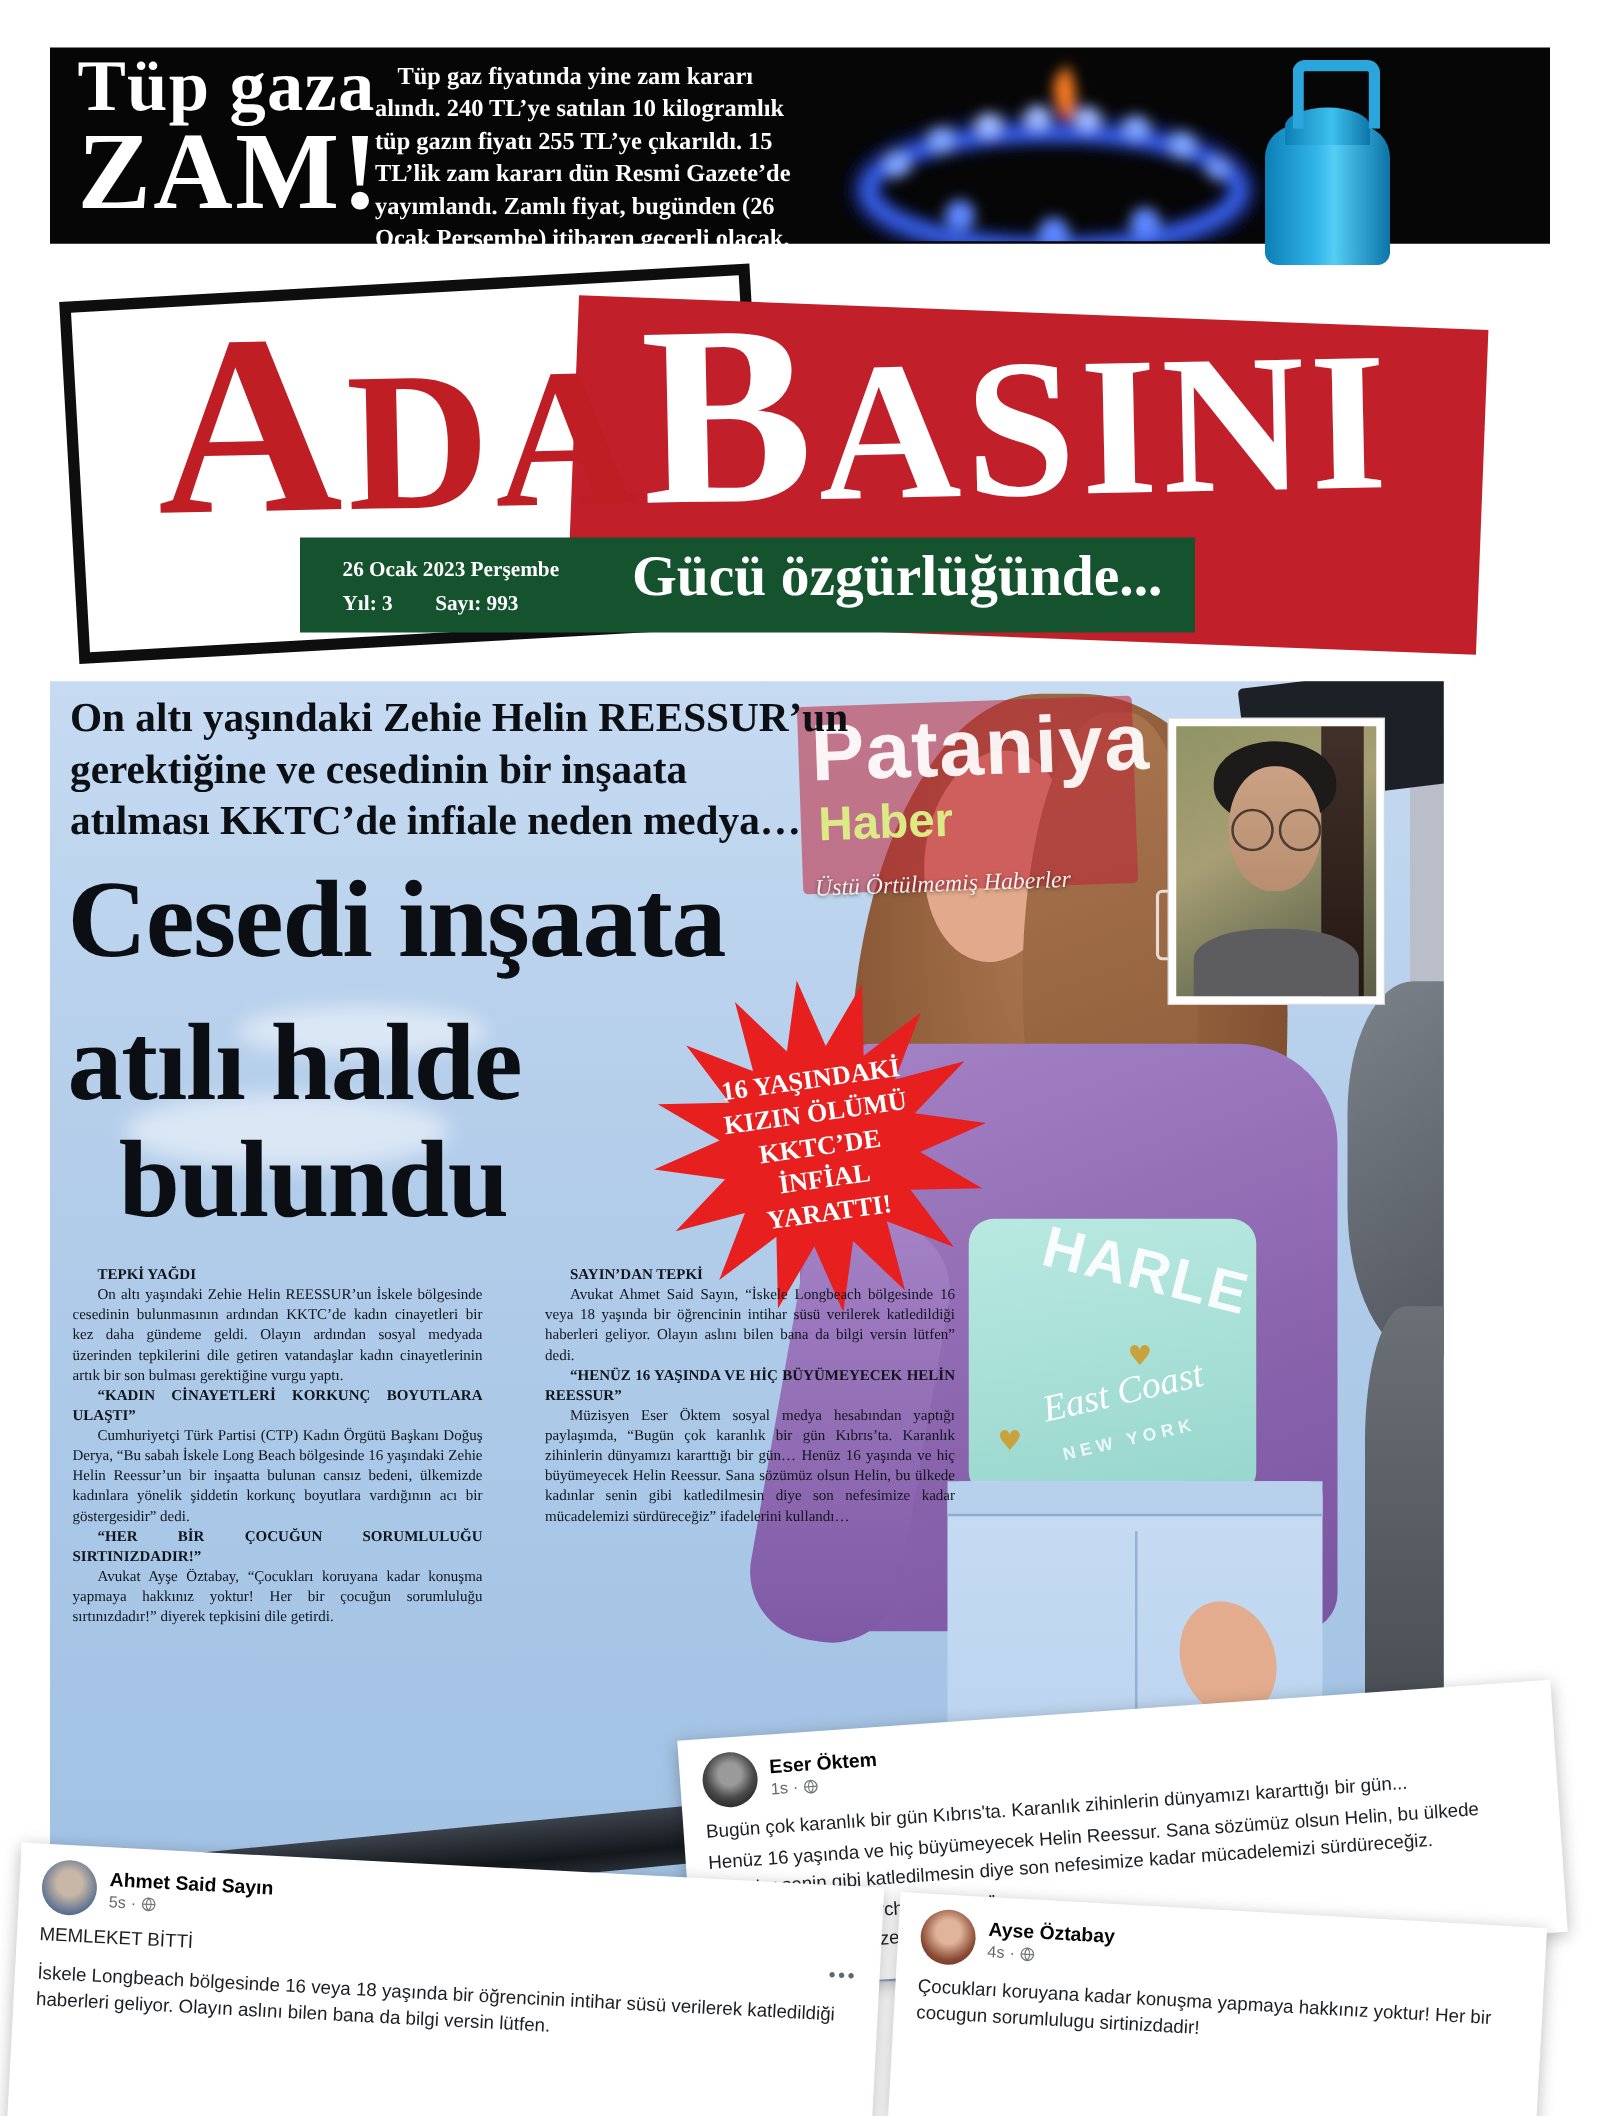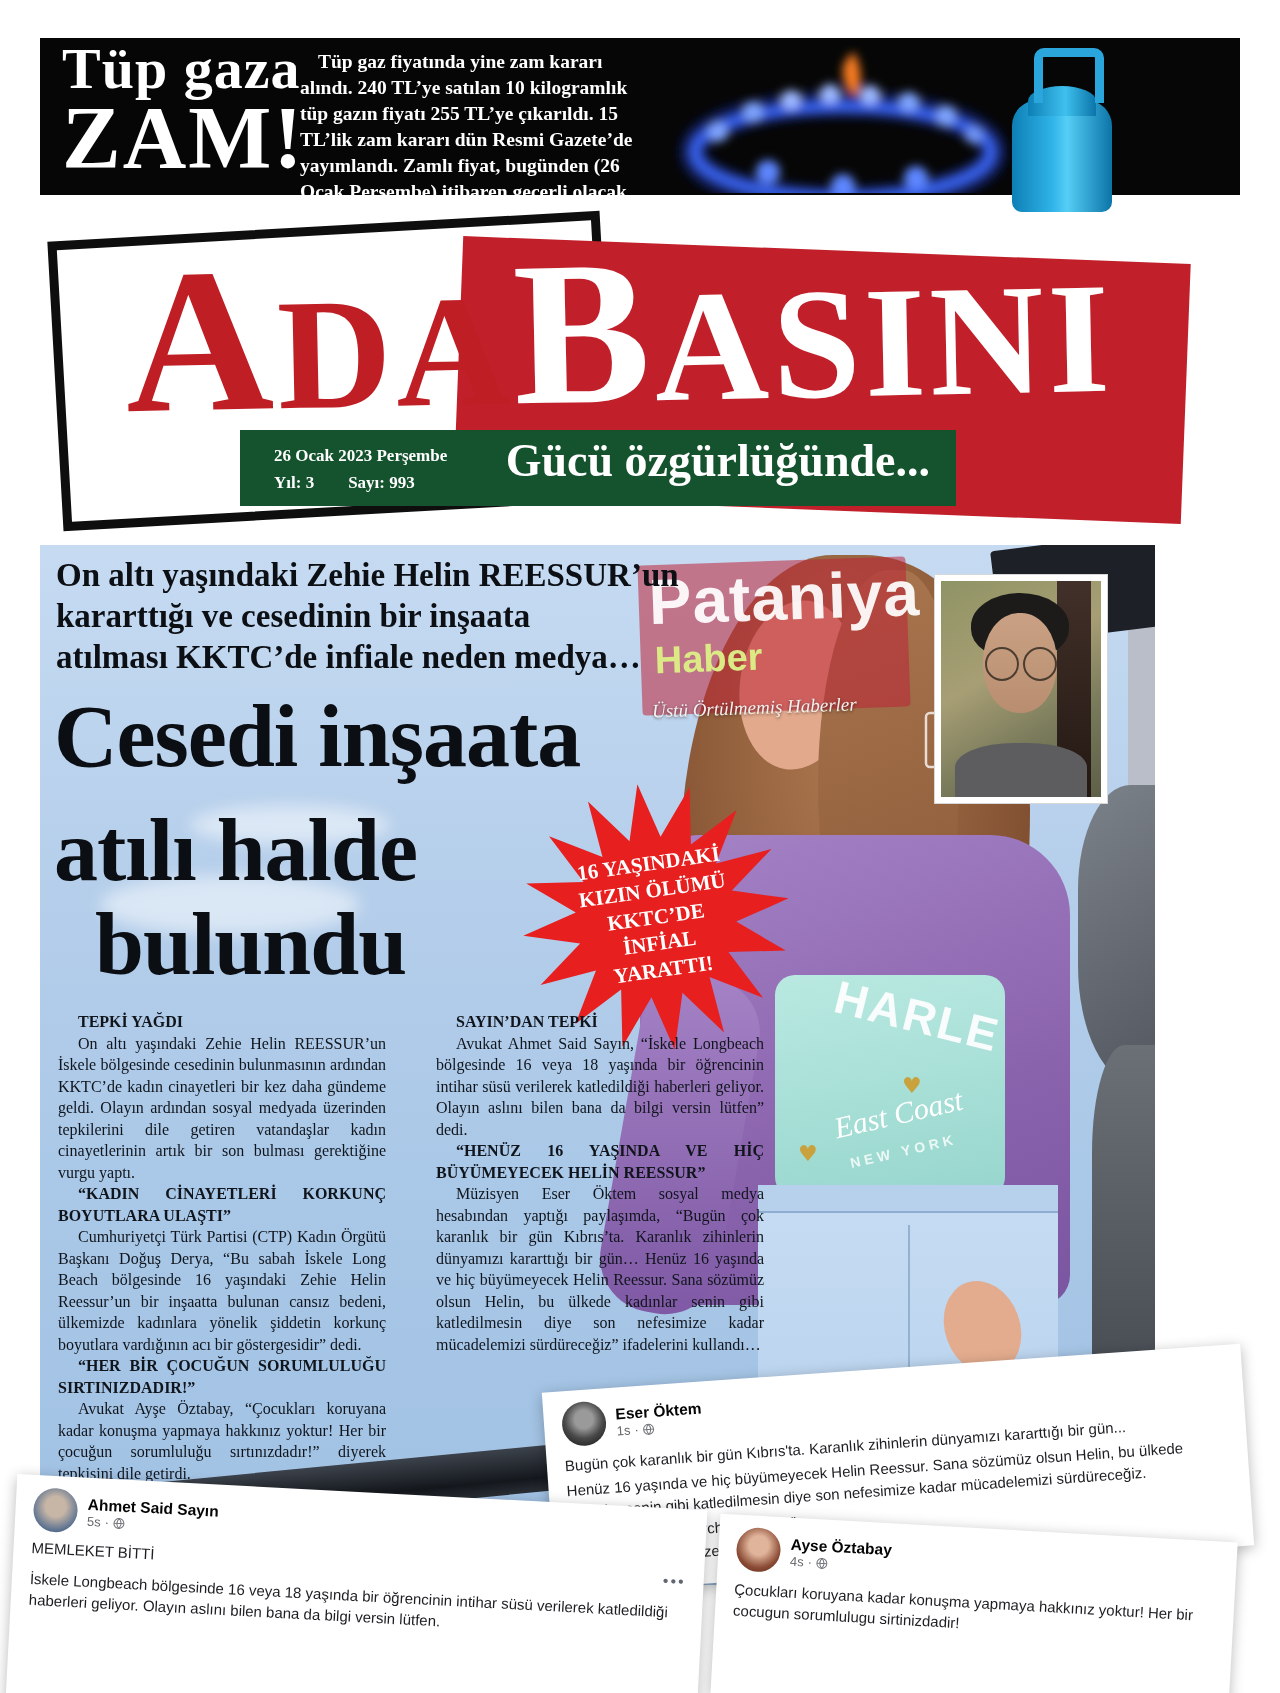--- a/index.html
+++ b/index.html
@@ -121,21 +121,21 @@
   .hl1{top:148px;} .hl2{top:262px;} .hl3{top:356px;margin-left:41px;}
 
   
   .burst{position:absolute;left:482px;top:238px;width:268px;height:268px;z-index:6;transform:rotate(-8deg);}
   .burst svg{position:absolute;left:0;top:0;}
   .burst-text{position:absolute;left:0;top:0;width:100%;height:100%;display:flex;flex-direction:column;
         justify-content:center;align-items:center;color:#fff;font-weight:bold;font-size:21px;
         line-height:1.28;text-align:center;}
 
   
-  .col{position:absolute;top:466px;width:328px;z-index:7;font-size:16px;line-height:1.345;
+  .col{position:absolute;top:466px;width:328px;z-index:7;font-size:12px;line-height:1.345;
         color:#10151c;text-align:justify;}
   .col1{left:18px;} .col2{left:352px;margin-left:44px;}
   .col .sub{font-weight:bold;text-indent:20px;}
   .col .para{text-indent:20px;}
 
   
   .card{position:absolute;background:#fff;box-shadow:0 3px 14px rgba(0,0,0,.28);
         font-family:"Liberation Sans",sans-serif;color:#1c1e21;padding:12px 18px;}
   .card-eser{left:548px;top:1368px;width:664px;height:178px;transform:rotate(-4deg);z-index:10;}
   .card-ahmet{left:10px;top:1492px;width:655px;height:240px;transform:rotate(3deg);z-index:11;}
@@ -262,21 +262,21 @@
         <div class="inset-hair"></div>
         <div class="inset-face"></div>
         <div class="inset-glass" style="left:44px;top:66px;"></div>
         <div class="inset-glass" style="left:82px;top:66px;"></div>
         <div class="inset-body"></div>
       </div>
     </div>
 
     <div class="kicker">
       <div>On altı yaşındaki Zehie Helin REESSUR’un</div>
-      <div>kararttığı ve cesedinin bir inşaata</div>
+      <div>gerektiğine ve cesedinin bir inşaata</div>
       <div>atılması KKTC’de infiale neden medya…</div>
     </div>
 
     <div class="headline hl2">atılı halde</div>
     <div class="headline hl1">Cesedi inşaata</div>
     <div class="headline hl3">bulundu</div>
 
     <div class="burst">
       <svg width="268" height="268" viewBox="0 0 200 200">
         <polygon fill="#e71f1f" points="200,100 158.8,111.7 192.4,138.3 149.9,133.3 170.7,170.7 133.3,149.9 138.3,192.4 111.7,158.8 100,200 88.3,158.8 61.7,192.4 66.7,149.9 29.3,170.7 50.1,133.3 7.6,138.3 41.2,111.7 0,100 41.2,88.3 7.6,61.7 50.1,66.7 29.3,29.3 66.7,50.1 61.7,7.6 88.3,41.2 100,0 111.7,41.2 138.3,7.6 133.3,50.1 170.7,29.3 149.9,66.7 192.4,61.7 158.8,88.3"></polygon>

